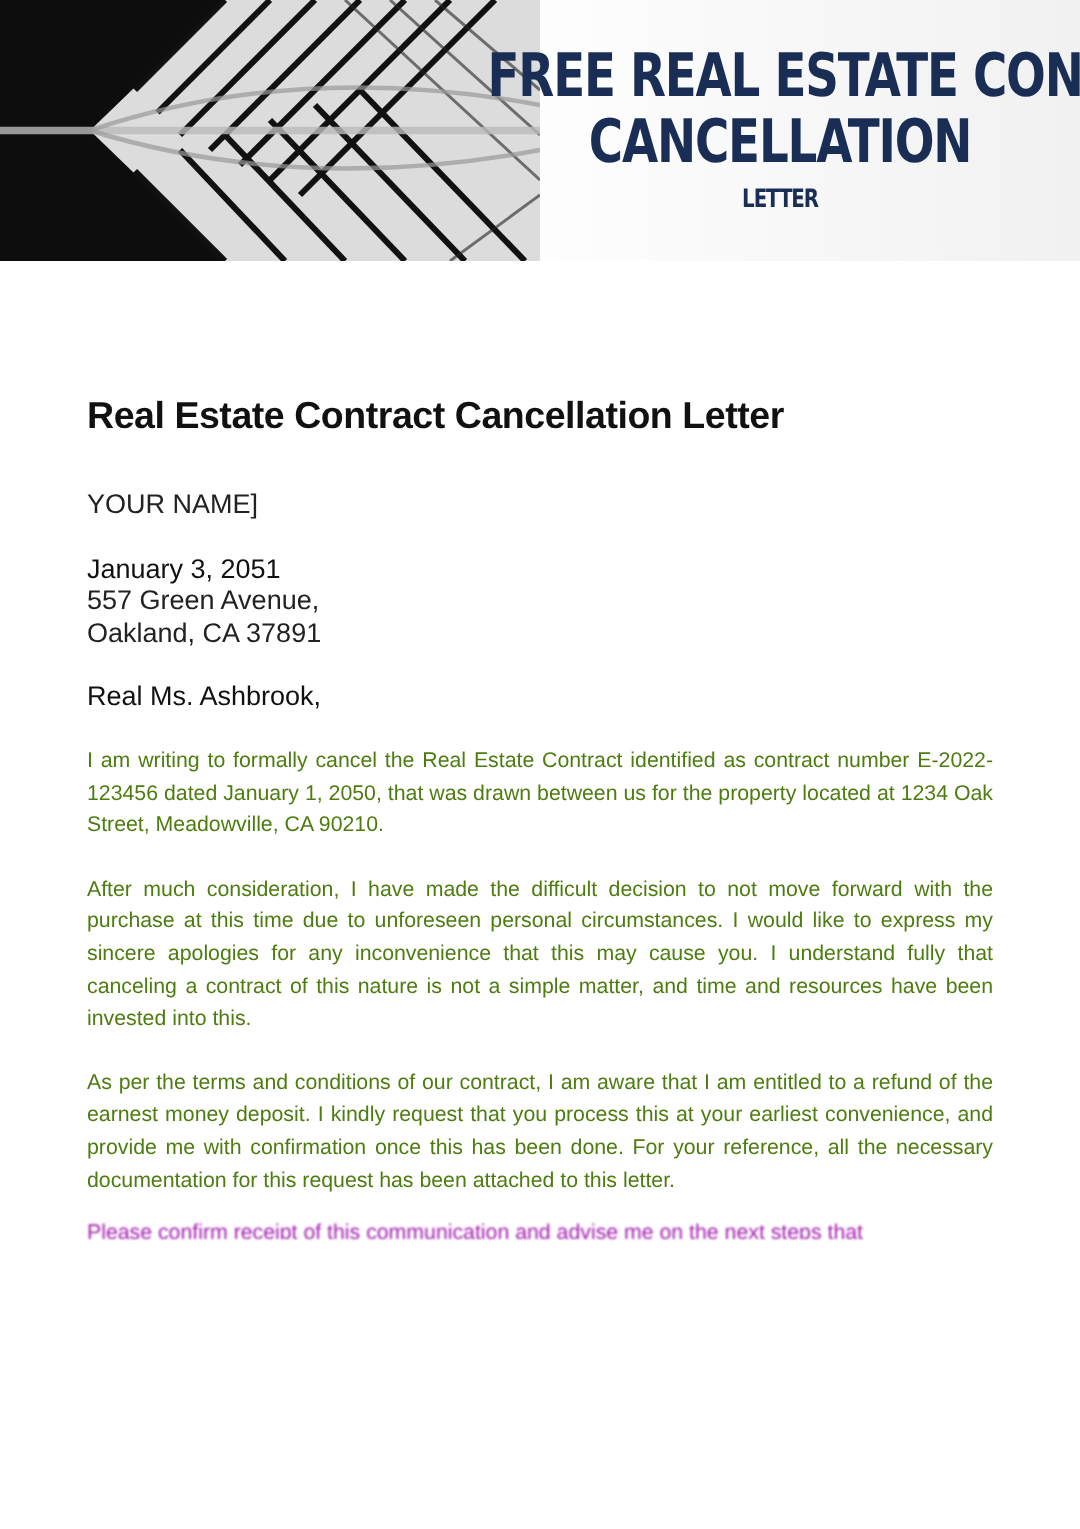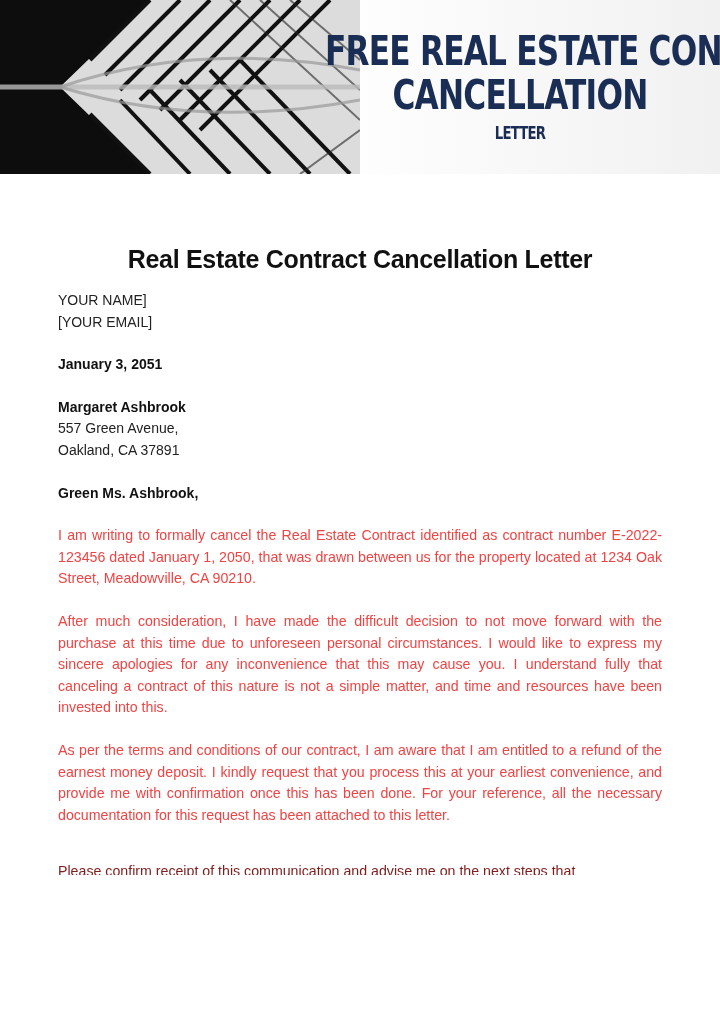--- a/index.html
+++ b/index.html
@@ -23,32 +23,32 @@
     text-align: center; color: #1a2e55;
     font-family: "DejaVu Sans", sans-serif; font-weight: bold;
     letter-spacing: -1px; transform: scaleX(0.78); transform-origin: center top;
   }
   .banner-title .l1 { font-size: 40px; line-height: 42px; white-space: nowrap; margin-left: -60px; margin-right: -60px; }
   .banner-title .l2 { font-size: 40px; line-height: 46px; }
   .banner-title .l3 { font-size: 17px; line-height: 22px; margin-top: 4px; }
 
   .doc { padding: 0 58px; }
   .doc-title {
-    text-align: center; font-weight: bold; font-size: 25px; color: #111;
-    margin: 70px 0 0 0; line-height: 30px; letter-spacing: -0.3px;
+    font-weight: bold; font-size: 25px; color: #111;
+    margin: 88px 0 0 0; line-height: 30px; letter-spacing: -0.3px;
   }
-  .block { margin-top: 16px; font-size: 14px; line-height: 21.6px; }
+  .block { margin-top: 34px; font-size: 18px; line-height: 21.6px; }
   .line { display: block; }
-  .bold { font-weight: bold; color: #111; }
+  .bold { font-weight: normal; color: #111; }
   .gap { margin-top: 21px; }
   .para {
     font-size: 14.2px; line-height: 21.6px; text-align: justify;
-    margin: 21px 0 0 0; color: #ef4444;
+    margin: 21px 0 0 0; color: #4d7c0f;
   }
-  .para.cut { height: 14px; overflow: hidden; margin-top: 35px; color: #7f1d1d; filter: blur(0.6px); }
+  .para.cut { height: 14px; overflow: hidden; margin-top: 14px; color: #a21caf; filter: blur(0.6px); }
 </style>
 </head>
 <body>
 
 <div class="banner">
   <div class="banner-art">
     <svg width="360" height="174" viewBox="0 0 360 174">
       <defs>
         <linearGradient id="fade" x1="0" y1="0" x2="1" y2="0">
           <stop offset="0" stop-color="#0d0d0d"></stop>
@@ -87,25 +87,23 @@
     <div class="l2">CANCELLATION</div>
     <div class="l3">LETTER</div>
   </div>
 </div>
 
 <div class="doc">
   <h1 class="doc-title">Real Estate Contract Cancellation Letter</h1>
 
   <div class="block">
     <span class="line">YOUR NAME]</span>
-    <span class="line">[YOUR EMAIL]</span>
     <span class="line bold gap">January 3, 2051</span>
-    <span class="line bold gap">Margaret Ashbrook</span>
     <span class="line">557 Green Avenue,</span>
     <span class="line">Oakland, CA 37891</span>
-    <span class="line bold gap">Green Ms. Ashbrook,</span>
+    <span class="line bold gap">Real Ms. Ashbrook,</span>
   </div>
 
   <p class="para">I am writing to formally cancel the Real Estate Contract identified as contract number E-2022-123456 dated January 1, 2050, that was drawn between us for the property located at 1234 Oak Street, Meadowville, CA 90210.</p>
   <p class="para">After much consideration, I have made the difficult decision to not move forward with the purchase at this time due to unforeseen personal circumstances. I would like to express my sincere apologies for any inconvenience that this may cause you. I understand fully that canceling a contract of this nature is not a simple matter, and time and resources have been invested into this.</p>
   <p class="para">As per the terms and conditions of our contract, I am aware that I am entitled to a refund of the earnest money deposit. I kindly request that you process this at your earliest convenience, and provide me with confirmation once this has been done. For your reference, all the necessary documentation for this request has been attached to this letter.</p>
   <p class="para cut">Please confirm receipt of this communication and advise me on the next steps that</p>
 </div>
 
 </body></html>

